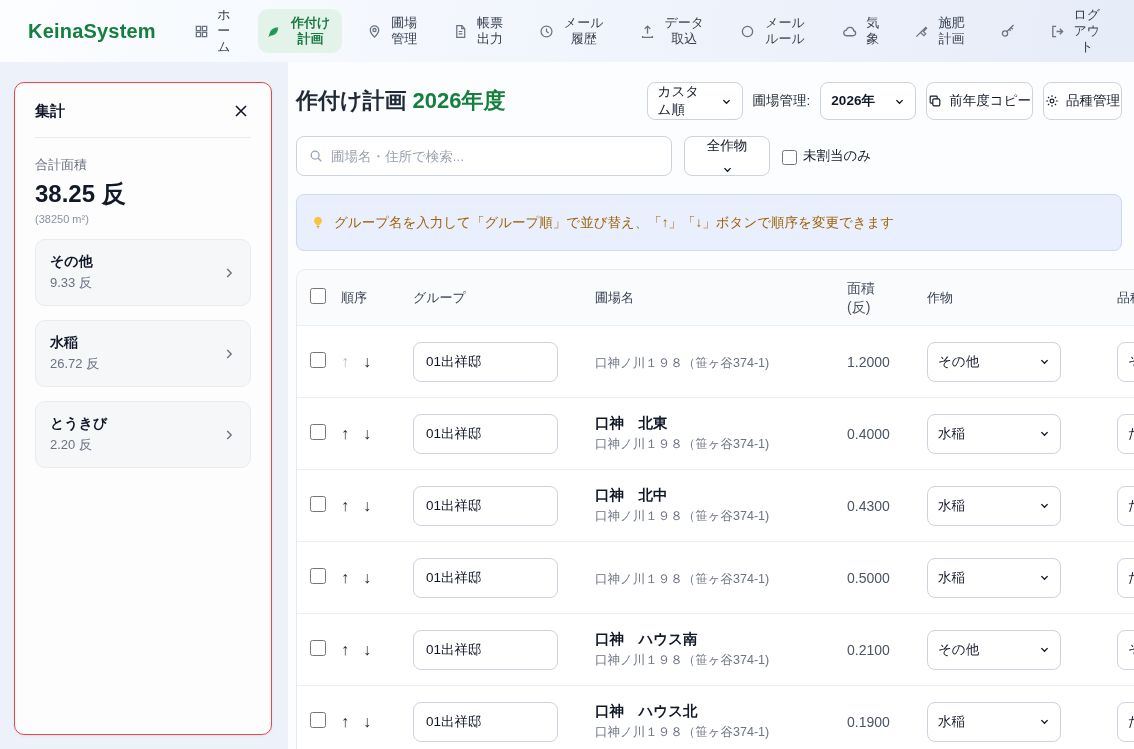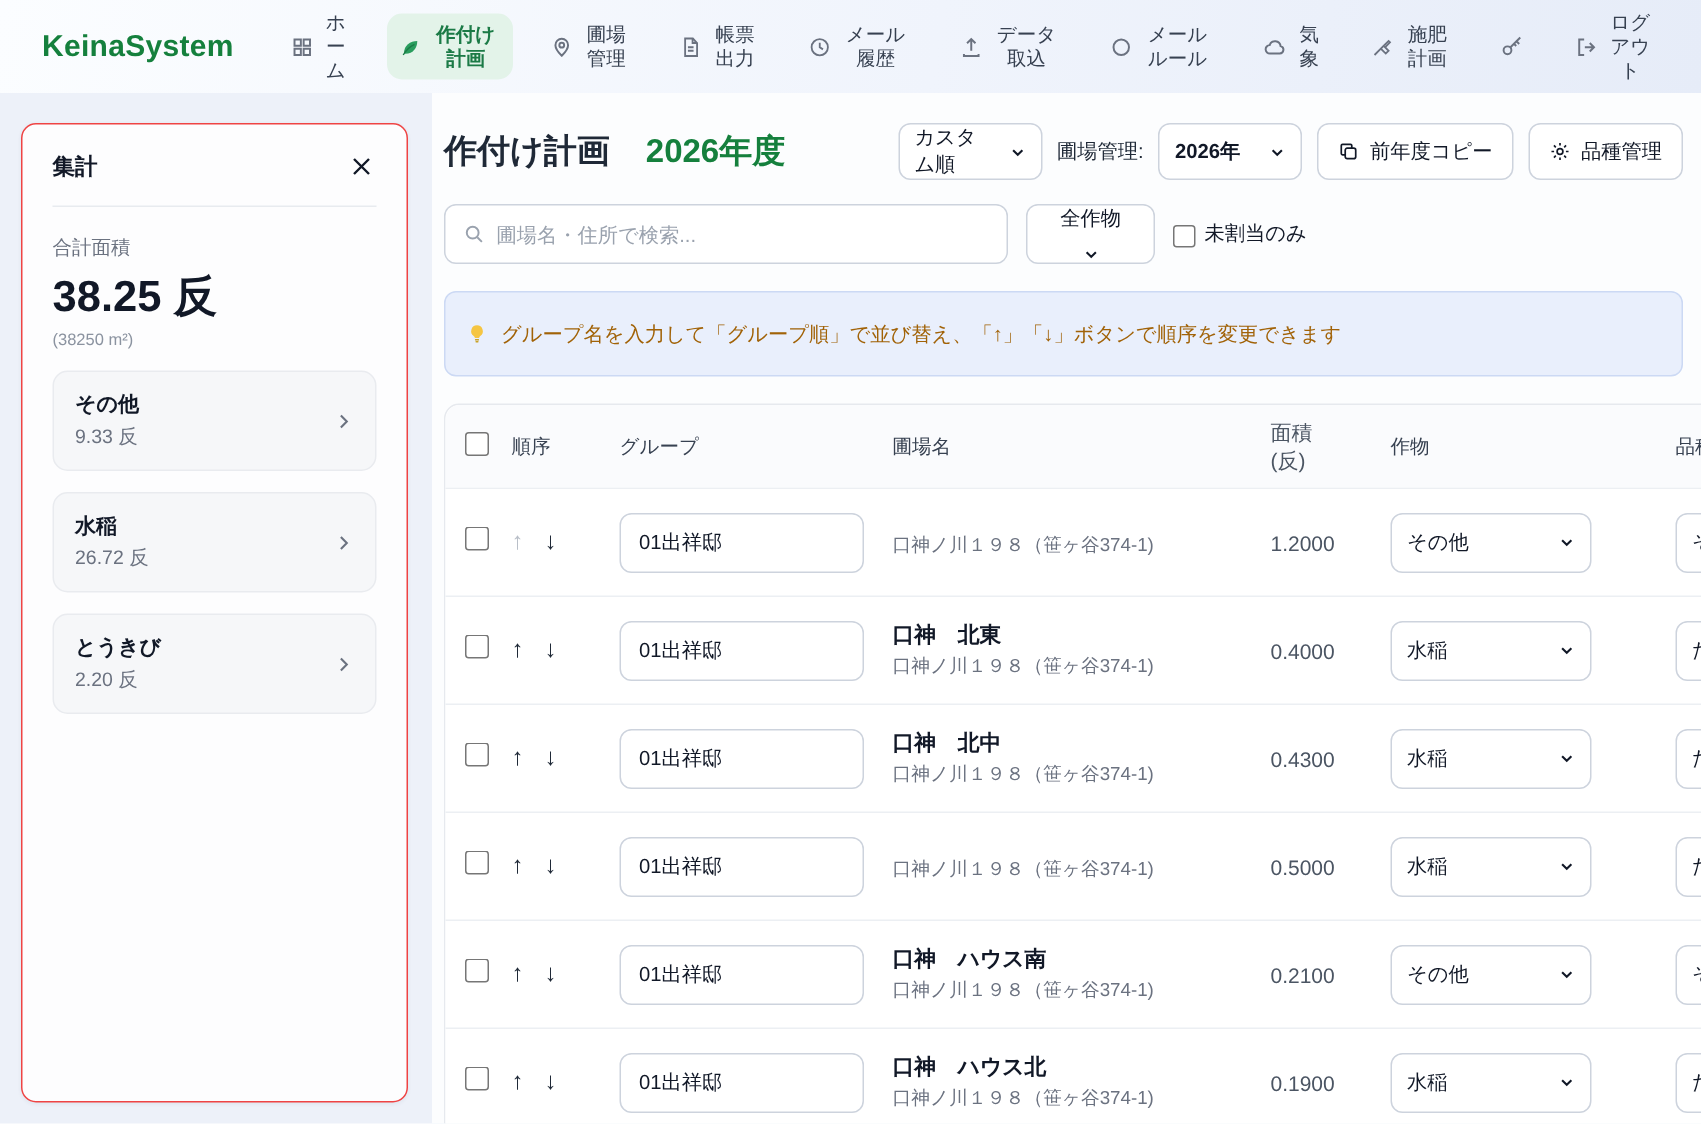--- a/index.html
+++ b/index.html
@@ -36,49 +36,49 @@
   .sidebar {
     width:258px; margin:20px 0 14px 14px; background:#fdfdfe;
     border:1px solid #ef4444; border-radius:10px;
     box-shadow:0 1px 3px rgba(30,50,90,.07);
     padding:18px 20px;
   }
   .sb-head { display:flex; align-items:center; justify-content:space-between; padding-bottom:16px; border-bottom:1px solid #e8ebef; }
   .sb-title { font-size:15px; font-weight:bold; color:#111827; }
   .sb-close { background:none; border:none; cursor:pointer; color:#111827; padding:2px; }
   .sb-total-label { margin-top:18px; font-size:13px; color:#6b7280; }
-  .sb-total-value { margin-top:4px; font-size:29px; font-weight:bold; color:#111827; }
+  .sb-total-value { margin-top:4px; font-size:24px; font-weight:bold; color:#111827; }
   .sb-total-sub { margin-top:3px; font-size:11px; color:#8b93a0; }
   .sb-card {
     margin-top:14px; background:#f6f7f9; border:1px solid #e9ebef; border-radius:10px;
     padding:13px 14px; display:flex; align-items:center; justify-content:space-between; cursor:pointer;
   }
   .sb-card-name { font-size:14px; font-weight:bold; color:#111827; }
   .sb-card-area { margin-top:3px; font-size:13px; color:#6b7280; }
   .sb-card .chev { color:#6b7280; }
 
   
   .main { flex:1; margin-left:16px; background:#fcfdfe; padding:20px 12px 0 0; overflow:hidden; }
 
   .title-row { display:flex; align-items:center; justify-content:space-between; padding-left:8px; }
   .page-title { font-size:22px; font-weight:bold; color:#1f2937; }
-  .page-title .year { color:#15803d; margin-left:24px; }
+  .page-title .year { color:#15803d; margin-left:6px; }
   .controls { display:flex; align-items:center; gap:10px; }
   .select {
     display:flex; align-items:center; justify-content:space-between; gap:8px;
     background:#fff; border:1px solid #cdd3dd; border-radius:8px;
     padding:0 10px; height:38px; font-size:13.5px; color:#111827; cursor:pointer;
   }
   .select .chv { color:#111827; }
   .sel-sort { width:96px; }
   .sel-year { width:96px; font-weight:bold; }
   .lab-year { font-size:13.5px; color:#1f2937; white-space:nowrap; }
   .btn {
     display:flex; align-items:center; gap:7px; background:#fff; border:1px solid #cdd3dd;
-    border-radius:8px; height:38px; padding:0 13px; font-size:13.5px; color:#111827; cursor:pointer;
+    border-radius:8px; height:38px; padding:0 1px; font-size:13.5px; color:#111827; cursor:pointer;
   }
 
   .search-row { display:flex; align-items:center; gap:12px; margin-top:16px; padding-left:8px; }
   .search-box {
     display:flex; align-items:center; gap:8px; width:376px; height:40px;
     background:#fff; border:1px solid #cdd3dd; border-radius:8px; padding:0 12px;
   }
   .search-box input { border:none; outline:none; flex:1; font-size:13.5px; color:#111827; background:transparent; font-family:inherit; }
   .search-box input::placeholder { color:#9aa2ae; }
   .sel-cropfilter { width:86px; height:40px;flex-direction:column; }
@@ -104,21 +104,21 @@
   .c-check input { width:16px; height:16px; }
   .c-order { width:74px; display:flex; align-items:center; gap:14px; padding-left:2px; }
   .c-group { width:182px; }
   .c-name  { width:252px; }
   .c-area  { width:80px; font-size:14px; color:#4b5563; }
   .c-crop  { width:190px; }
   .c-variety { width:180px; }
   .arrow-btn { background:none; border:none; font-size:16px; color:#1f2937; cursor:pointer; font-family:inherit; padding:0; }
   .arrow-btn.disabled { color:#b9bfc8; cursor:default; }
   .group-input {
-    width:163px; height:40px; border:1px solid #cdd3dd; border-radius:8px;
+    width:145px; height:40px; border:1px solid #cdd3dd; border-radius:8px;
     padding:0 12px; font-size:13.5px; color:#111827; font-family:inherit; background:#fff;
   }
   .fname { font-size:14.5px; font-weight:bold; color:#111827; }
   .faddr { margin-top:3px; font-size:12.5px; color:#6b7280; }
   .row-select { width:134px; height:40px; font-size:13.5px; }
   .hdr-area div { line-height:1.3; }
 </style>
 </head>
 <body>
 

